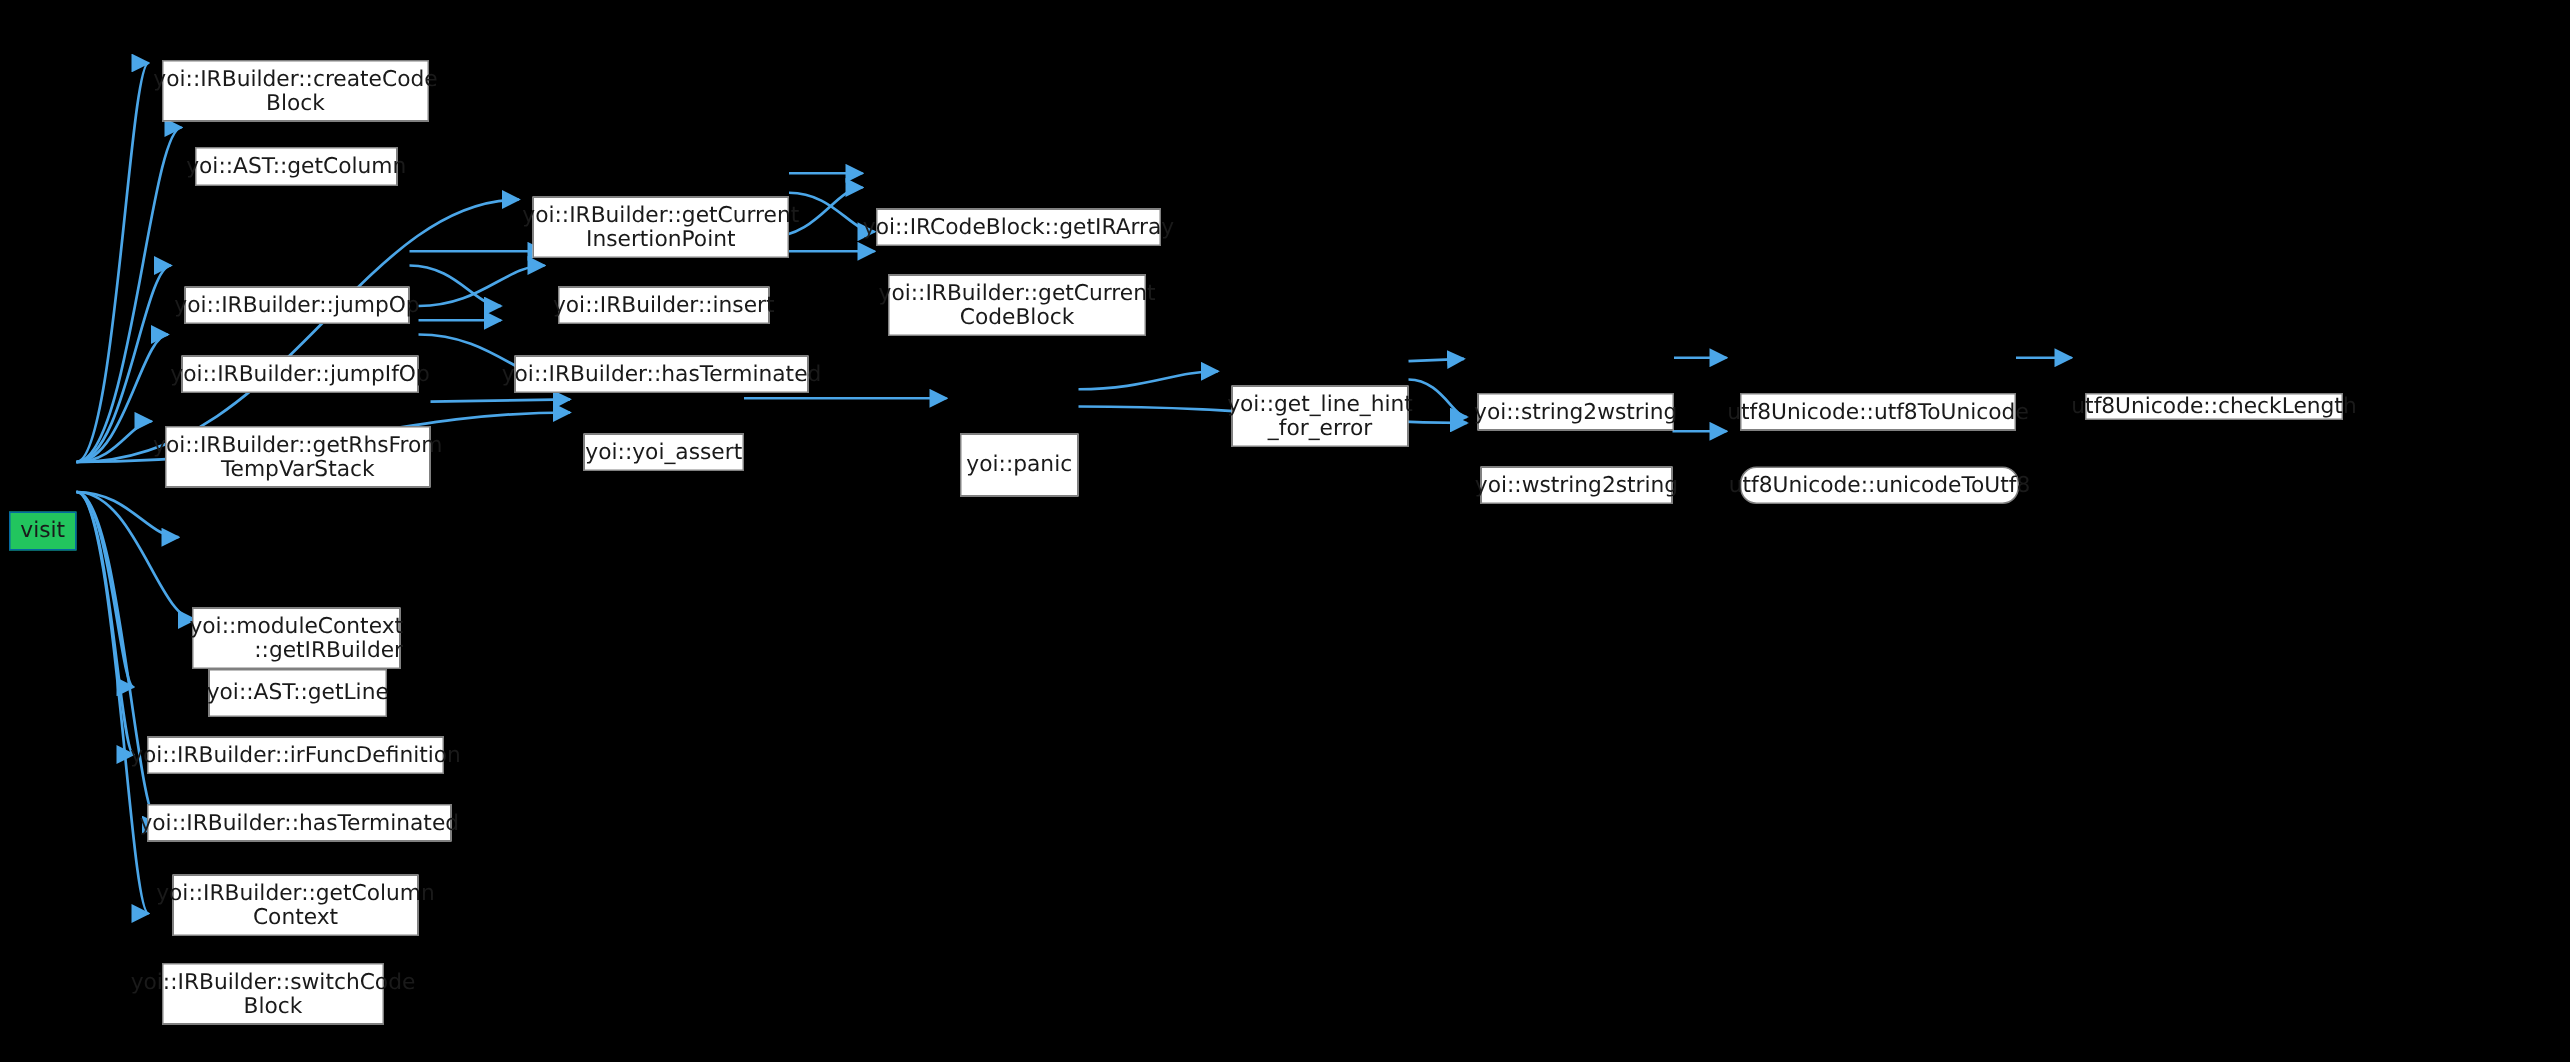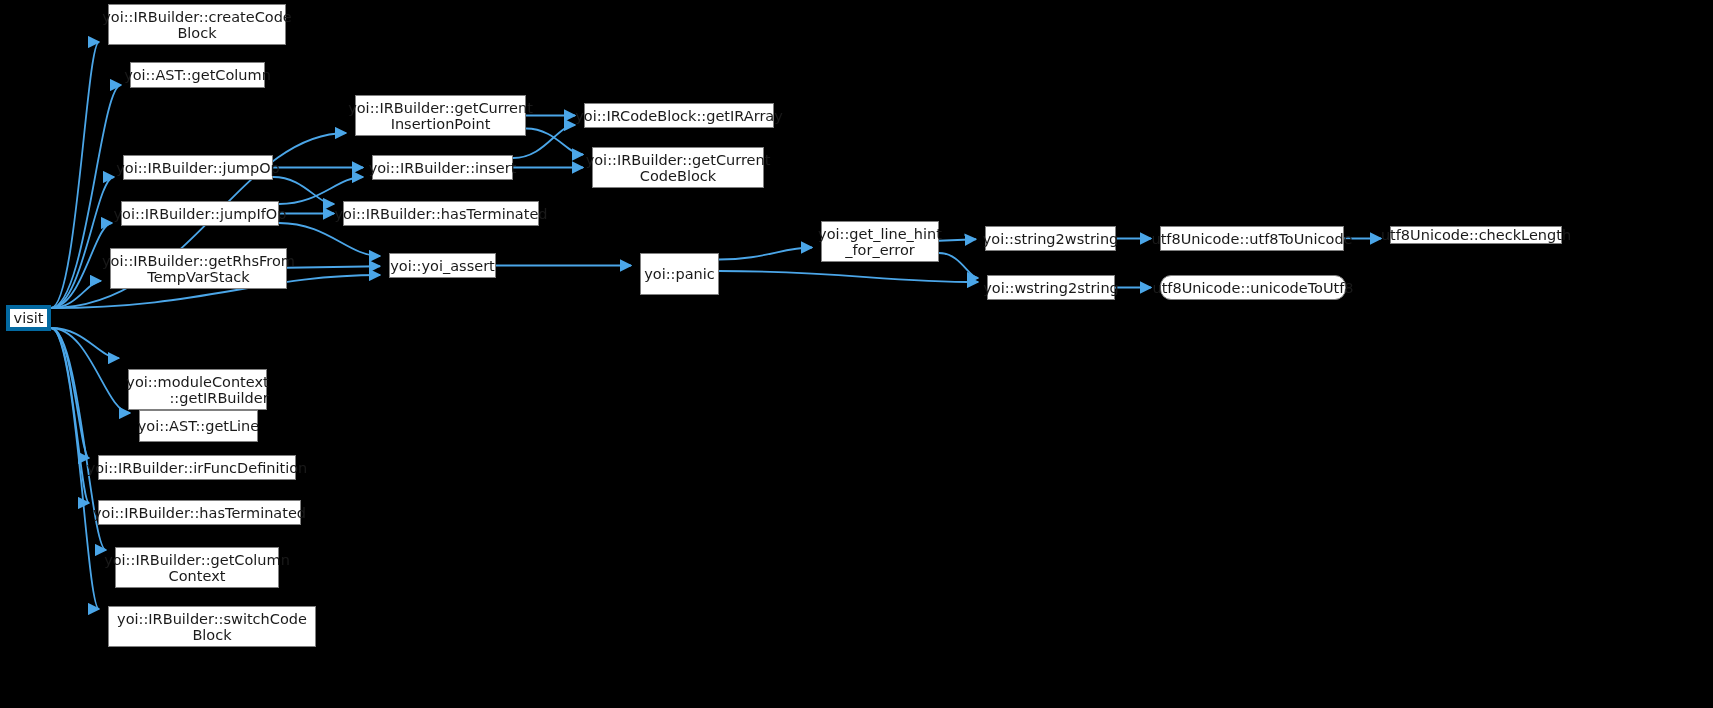--- a/index.html
+++ b/index.html
@@ -23,24 +23,25 @@
     color: #1a1a1a;
     font-size: 14.5px;
     line-height: 16px;
     display: flex;
     align-items: center;
     justify-content: center;
     text-align: center;
     white-space: pre-line;
     letter-spacing: 0px;
     padding: 0 4px;
+    margin-top: 36px;
   }
   .node.root {
-    background: #ffffff;
-    border: 4px solid #0369a1;
+    background: #22c55e;
+    border: 1px solid #0369a1;
   }
   #edges {
     position: absolute;
     left: 0;
     top: 0;
     width: 1713px;
     height: 708px;
     pointer-events: none;
   }
 </style>
@@ -113,16 +114,16 @@
       <div class="node" style="left: 1390px; top: 226px; width: 172px; height: 18px;">utf8Unicode::checkLength</div>
       <div class="node" style="left: 987px; top: 275px; width: 128px; height: 25px;">yoi::wstring2string</div>
       <div class="node" style="left: 1160px; top: 275px; width: 186px; height: 25px; border-radius: 11px;">utf8Unicode::unicodeToUtf8</div>
       <div class="node" style="left: 128px; top: 369px; width: 139px; height: 41px; text-align: right;">yoi::moduleContext
 ::getIRBuilder</div>
       <div class="node" style="left: 139px; top: 410px; width: 119px; height: 32px;">yoi::AST::getLine</div>
       <div class="node" style="left: 98px; top: 455px; width: 198px; height: 25px;">yoi::IRBuilder::irFuncDefinition</div>
       <div class="node" style="left: 98px; top: 500px; width: 203px; height: 25px;">yoi::IRBuilder::hasTerminated</div>
       <div class="node" style="left: 115px; top: 547px; width: 164px; height: 41px;">yoi::IRBuilder::getColumn
 Context</div>
-      <div class="node" style="left: 108px; top: 606px; width: 208px; height: 41px;">yoi::IRBuilder::switchCode
+      <div class="node" style="left: 108px; top: 606px; width: 148px; height: 41px;">yoi::IRBuilder::switchCode
 Block</div>
     </div>
 </div>
 
 </body></html>

